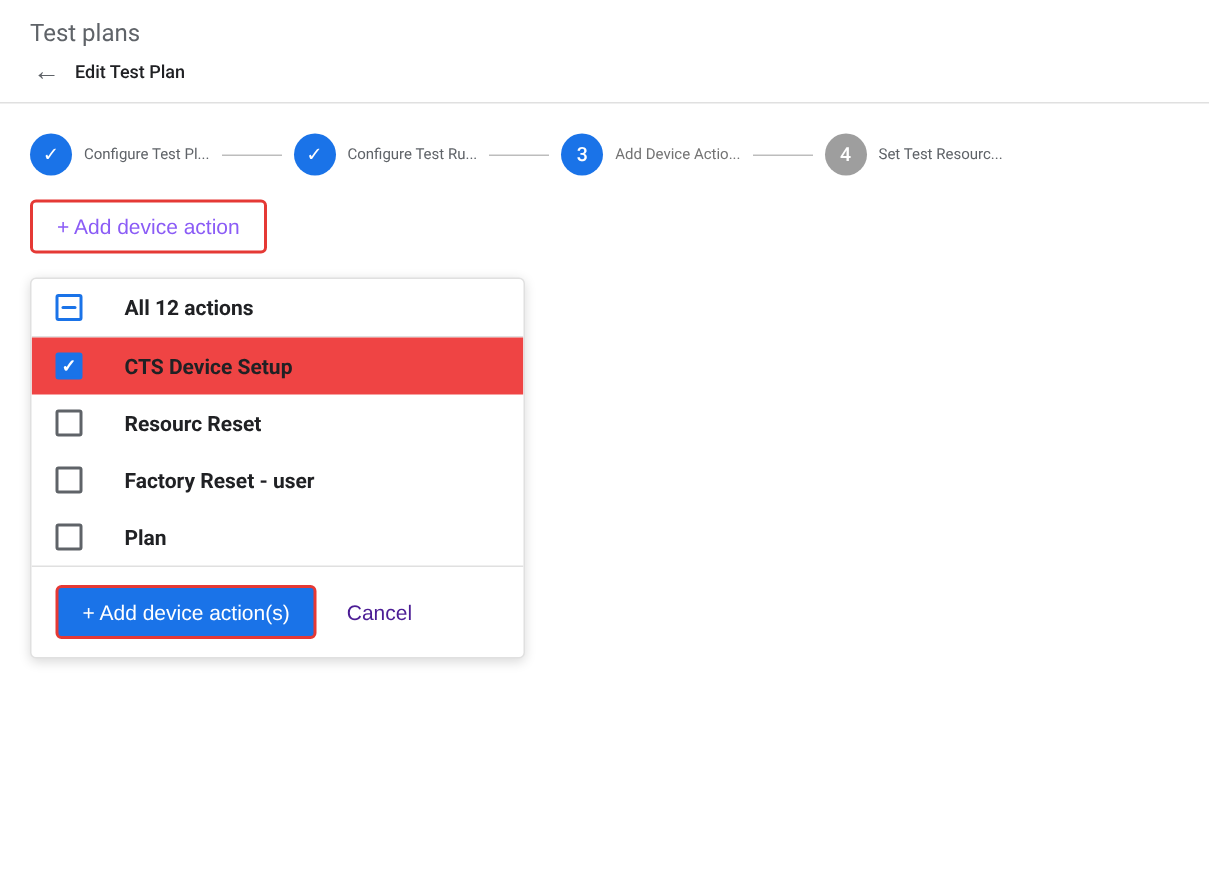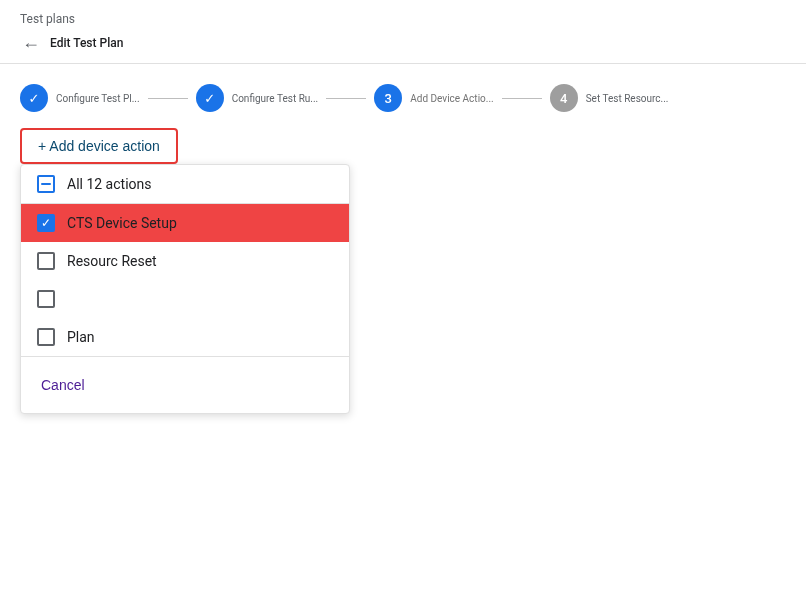--- a/index.html
+++ b/index.html
@@ -17,21 +17,21 @@
       height: 596px;
       background: #fff;
       position: relative;
     }
     
     .header {
       padding: 12px 20px 8px 20px;
       border-bottom: 1px solid #e0e0e0;
     }
     .breadcrumb {
-      font-size: 12px;
+      font-size: 16px;
       color: #5f6368;
       margin-bottom: 4px;
     }
     .title-row {
       display: flex;
       align-items: center;
       gap: 8px;
     }
     .back-btn {
       display: flex;
@@ -107,25 +107,25 @@
     }
     
     .add-action-btn {
       display: inline-flex;
       align-items: center;
       gap: 4px;
       padding: 8px 16px;
       border: 2px solid #e53935;
       border-radius: 4px;
       background: #fff;
-      color: #0c4a6e;
-      font-size: 14px;
-      font-weight: 500;
-      cursor: pointer;
-      margin-bottom: 0;
+      color: #8b5cf6;
+      font-size: 14px;
+      font-weight: 500;
+      cursor: pointer;
+      margin-bottom: 16px;
     }
     
     .dropdown-panel {
       width: 330px;
       border: 1px solid #e0e0e0;
       border-radius: 4px;
       box-shadow: 0 2px 8px rgba(0,0,0,0.15);
       background: #fff;
       overflow: hidden;
       margin-top: 0;
@@ -136,25 +136,26 @@
     }
     .dropdown-list::-webkit-scrollbar {
       width: 6px;
     }
     .dropdown-list::-webkit-scrollbar-thumb {
       background: #bdbdbd;
       border-radius: 3px;
     }
     .list-item {
       display: flex;
-      align-items: center;
-      gap: 12px;
+      align-items: flex-end;
+      gap: 28px;
       padding: 10px 16px;
       cursor: pointer;
       user-select: none;
+      font-weight: bold;
     }
     .list-item.selected-item {
       background: #ef4444;
     }
     .checkbox {
       width: 18px;
       height: 18px;
       border: 2px solid #5f6368;
       border-radius: 2px;
       display: flex;
@@ -282,27 +283,29 @@
           <span class="item-label">CTS Device Setup</span>
         </div>
 
         <div class="list-item">
           <div class="checkbox"></div>
           <span class="item-label">Resourc Reset</span>
         </div>
 
         <div class="list-item">
           <div class="checkbox"></div>
+          <span class="item-label">Factory Reset - user</span>
         </div>
 
         <div class="list-item">
           <div class="checkbox"></div>
           <span class="item-label">Plan</span>
         </div>
 
       </div>
 
       <div class="dropdown-footer">
+        <button class="btn-primary">+ Add device action(s)</button>
         <button class="btn-cancel">Cancel</button>
       </div>
     </div>
   </div>
 </div>
 
 </body></html>

